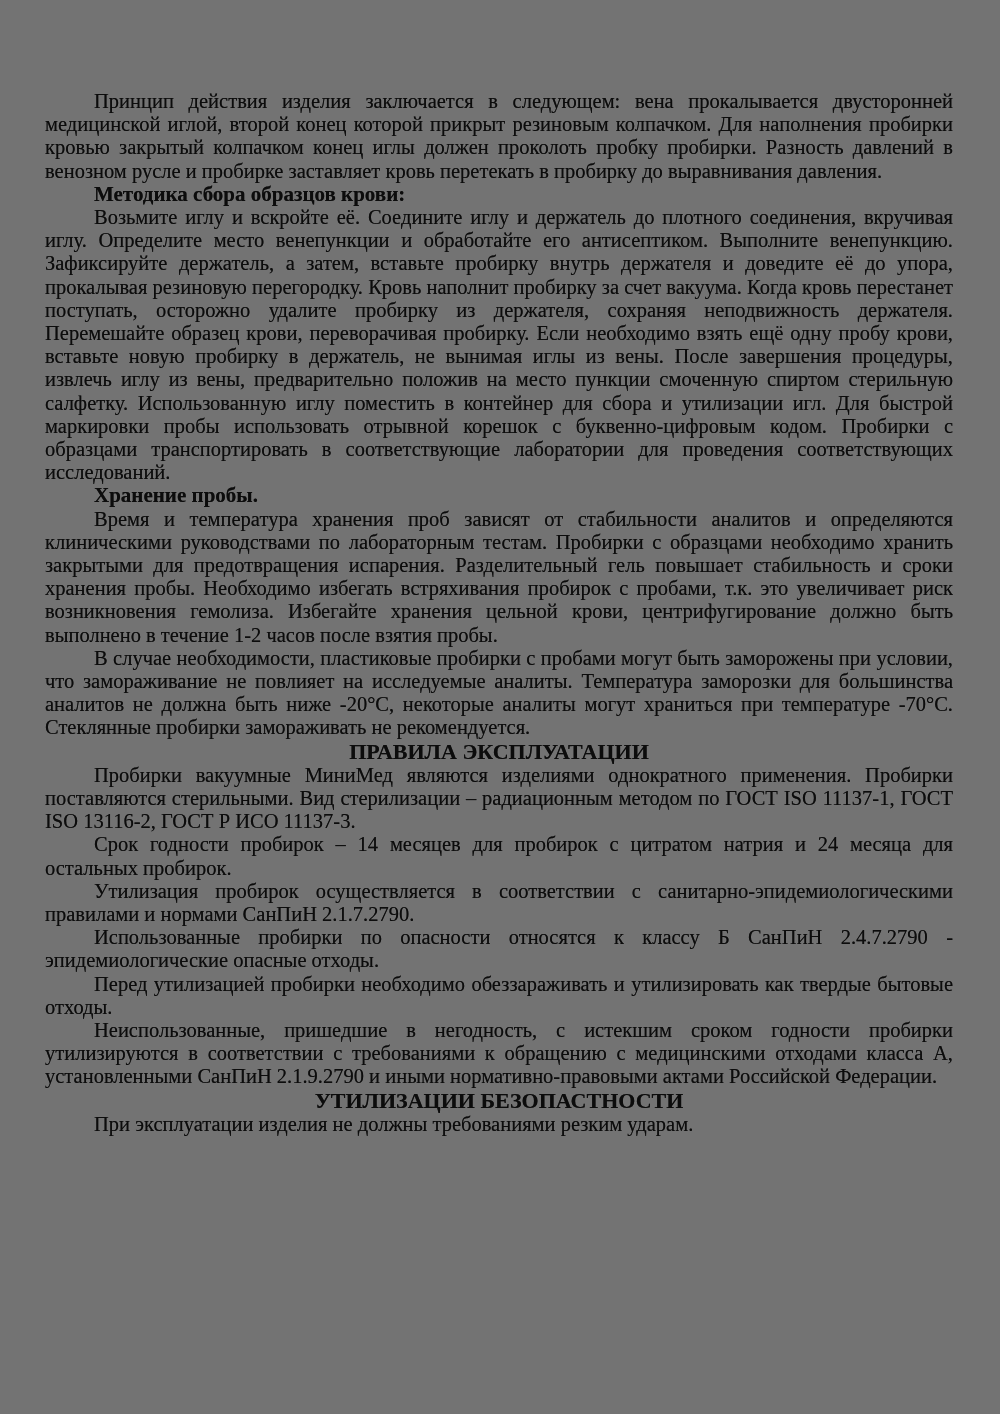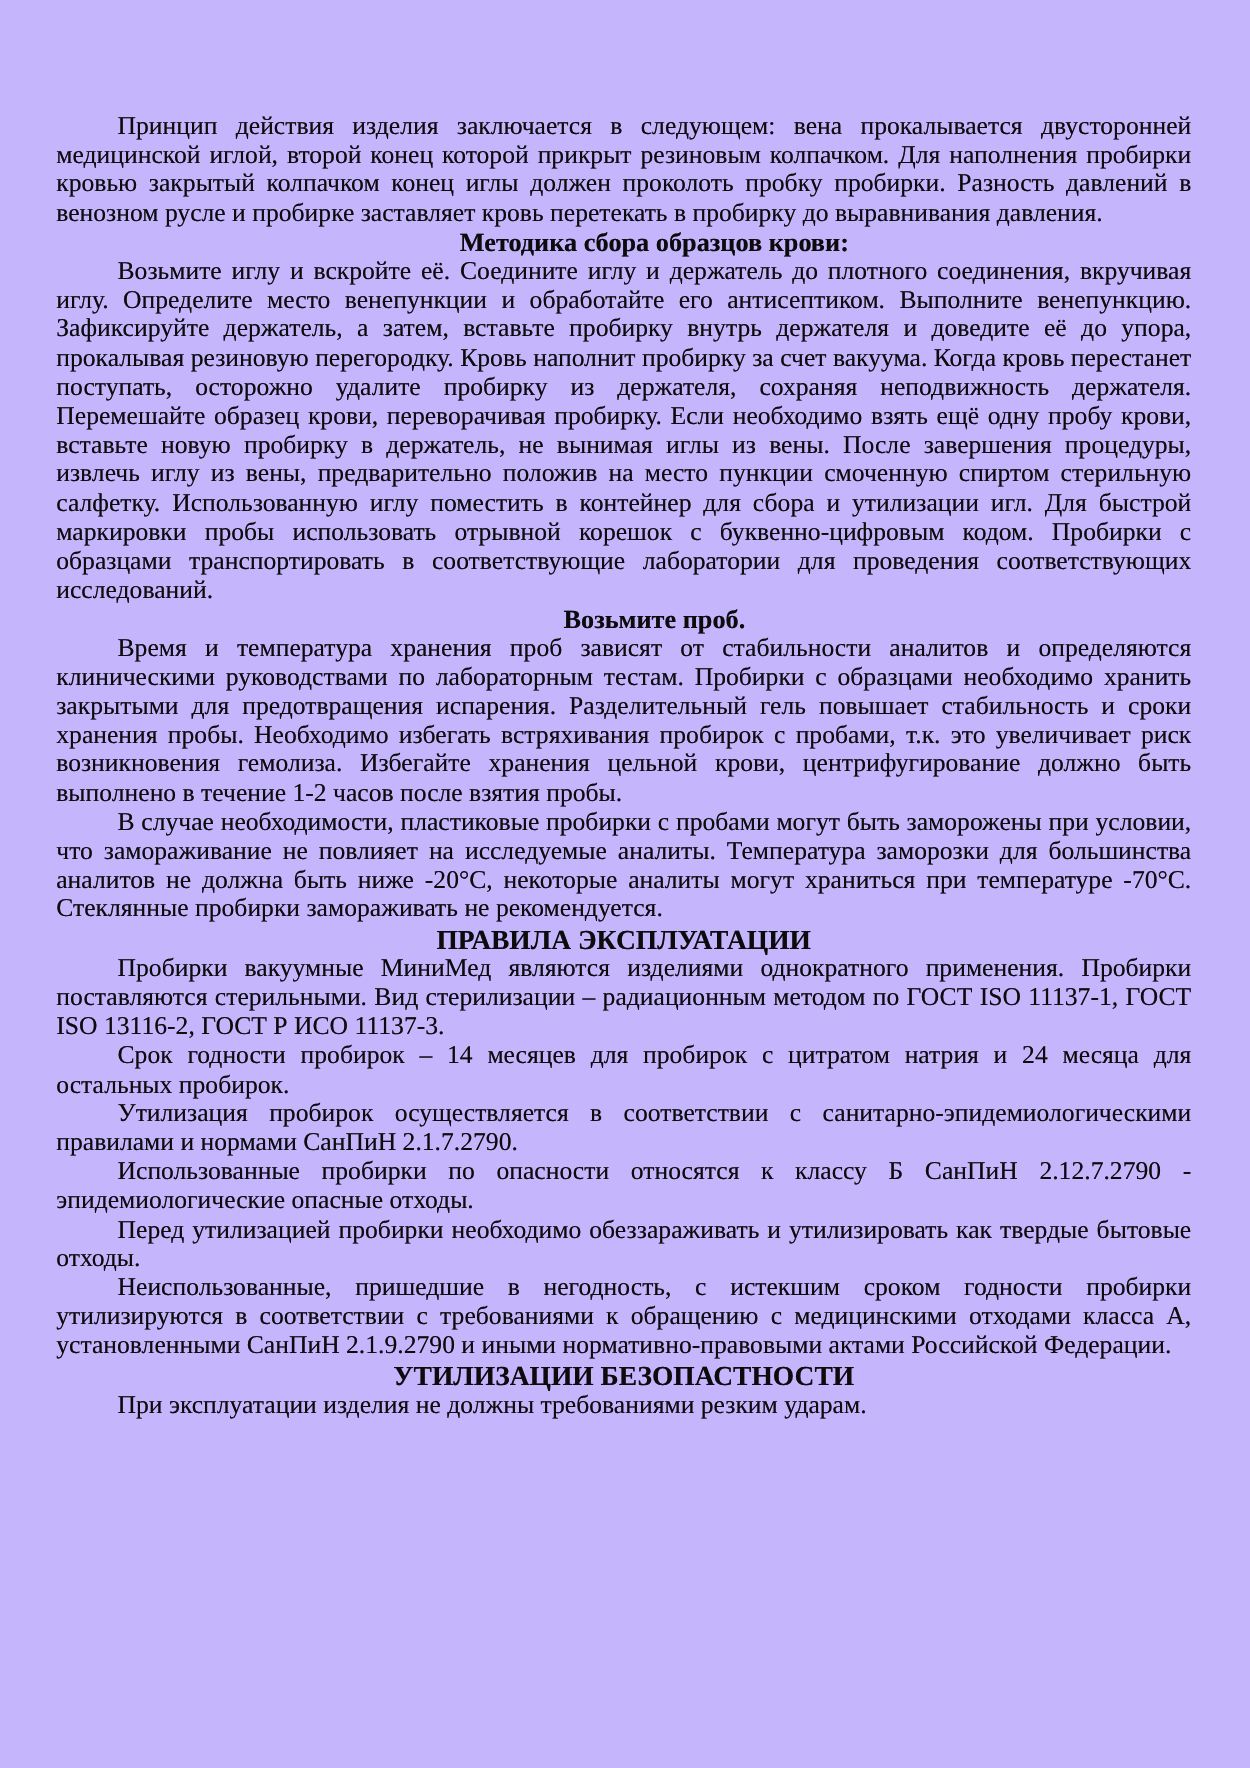--- a/index.html
+++ b/index.html
@@ -11,21 +11,21 @@
     width: 1000px;
     height: 1414px;
     position: relative;
     font-family: "Liberation Serif", "DejaVu Serif", serif;
     color: #0c0c0c;
     overflow: hidden;
   }
   .page {
     position: absolute;
     inset: 0;
-    background: #c4b5fd;
+    background: #737373;
   }
   .doc {
     position: absolute;
     top: 90px;
     left: 45px;
     width: 908px;
     font-size: 20.5px;
     line-height: 23.2px;
     text-align: justify;
     text-shadow: 0 0 0.5px rgba(0,0,0,0.55);
@@ -34,21 +34,21 @@
     margin: 0;
     padding: 0;
     text-indent: 49px;
   }
   .doc h3.subheading {
     margin: 0;
     padding: 0;
     font-size: 21px;
     font-weight: bold;
     text-indent: 49px;
-    text-align: center;
+    text-align: left;
     line-height: 23.2px;
   }
   .doc h2.heading {
     margin: 0;
     padding: 0;
     font-size: 22px;
     font-weight: bold;
     text-align: center;
     text-indent: 0;
     line-height: 24px;
@@ -57,26 +57,26 @@
   }
 </style>
 </head>
 <body>
 
 <div class="page">
   <div class="doc" id="doc">
       <p class="paragraph">Принцип действия изделия заключается в следующем: вена прокалывается двусторонней медицинской иглой, второй конец которой прикрыт резиновым колпачком. Для наполнения пробирки кровью закрытый колпачком конец иглы должен проколоть пробку пробирки. Разность давлений в венозном русле и пробирке заставляет кровь перетекать в пробирку до выравнивания давления.</p>
       <h3 class="subheading">Методика сбора образцов крови:</h3>
       <p class="paragraph">Возьмите иглу и вскройте её. Соедините иглу и держатель до плотного соединения, вкручивая иглу. Определите место венепункции и обработайте его антисептиком. Выполните венепункцию. Зафиксируйте держатель, а затем, вставьте пробирку внутрь держателя и доведите её до упора, прокалывая резиновую перегородку. Кровь наполнит пробирку за счет вакуума. Когда кровь перестанет поступать, осторожно удалите пробирку из держателя, сохраняя неподвижность держателя. Перемешайте образец крови, переворачивая пробирку. Если необходимо взять ещё одну пробу крови, вставьте новую пробирку в держатель, не вынимая иглы из вены. После завершения процедуры, извлечь иглу из вены, предварительно положив на место пункции смоченную спиртом стерильную салфетку. Использованную иглу поместить в контейнер для сбора и утилизации игл. Для быстрой маркировки пробы использовать отрывной корешок с буквенно-цифровым кодом. Пробирки с образцами транспортировать в соответствующие лаборатории для проведения соответствующих исследований.</p>
-      <h3 class="subheading">Возьмите проб.</h3>
+      <h3 class="subheading">Хранение пробы.</h3>
       <p class="paragraph">Время и температура хранения проб зависят от стабильности аналитов и определяются клиническими руководствами по лабораторным тестам. Пробирки с образцами необходимо хранить закрытыми для предотвращения испарения. Разделительный гель повышает стабильность и сроки хранения пробы. Необходимо избегать встряхивания пробирок с пробами, т.к. это увеличивает риск возникновения гемолиза. Избегайте хранения цельной крови, центрифугирование должно быть выполнено в течение 1-2 часов после взятия пробы.</p>
       <p class="paragraph">В случае необходимости, пластиковые пробирки с пробами могут быть заморожены при условии, что замораживание не повлияет на исследуемые аналиты. Температура заморозки для большинства аналитов не должна быть ниже -20°С, некоторые аналиты могут храниться при температуре -70°С. Стеклянные пробирки замораживать не рекомендуется.</p>
       <h2 class="heading space-before">ПРАВИЛА ЭКСПЛУАТАЦИИ</h2>
       <p class="paragraph">Пробирки вакуумные МиниМед являются изделиями однократного применения. Пробирки поставляются стерильными. Вид стерилизации – радиационным методом по ГОСТ ISO 11137-1, ГОСТ ISO 13116-2, ГОСТ Р ИСО 11137-3.</p>
       <p class="paragraph">Срок годности пробирок – 14 месяцев для пробирок с цитратом натрия и 24 месяца для остальных пробирок.</p>
       <p class="paragraph">Утилизация пробирок осуществляется в соответствии с санитарно-эпидемиологическими правилами и нормами СанПиН 2.1.7.2790.</p>
-      <p class="paragraph">Использованные пробирки по опасности относятся к классу Б СанПиН 2.12.7.2790 - эпидемиологические опасные отходы.</p>
+      <p class="paragraph">Использованные пробирки по опасности относятся к классу Б СанПиН 2.4.7.2790 - эпидемиологические опасные отходы.</p>
       <p class="paragraph">Перед утилизацией пробирки необходимо обеззараживать и утилизировать как твердые бытовые отходы.</p>
       <p class="paragraph">Неиспользованные, пришедшие в негодность, с истекшим сроком годности пробирки утилизируются в соответствии с требованиями к обращению с медицинскими отходами класса А, установленными СанПиН 2.1.9.2790 и иными нормативно-правовыми актами Российской Федерации.</p>
       <h2 class="heading">УТИЛИЗАЦИИ БЕЗОПАСТНОСТИ</h2>
       <p class="paragraph">При эксплуатации изделия не должны требованиями резким ударам.</p>
     </div>
 </div>
 
 </body></html>

